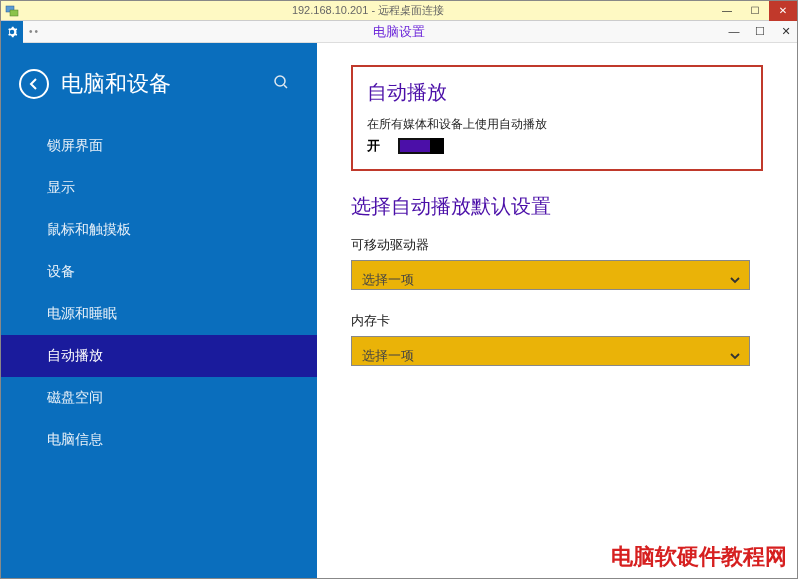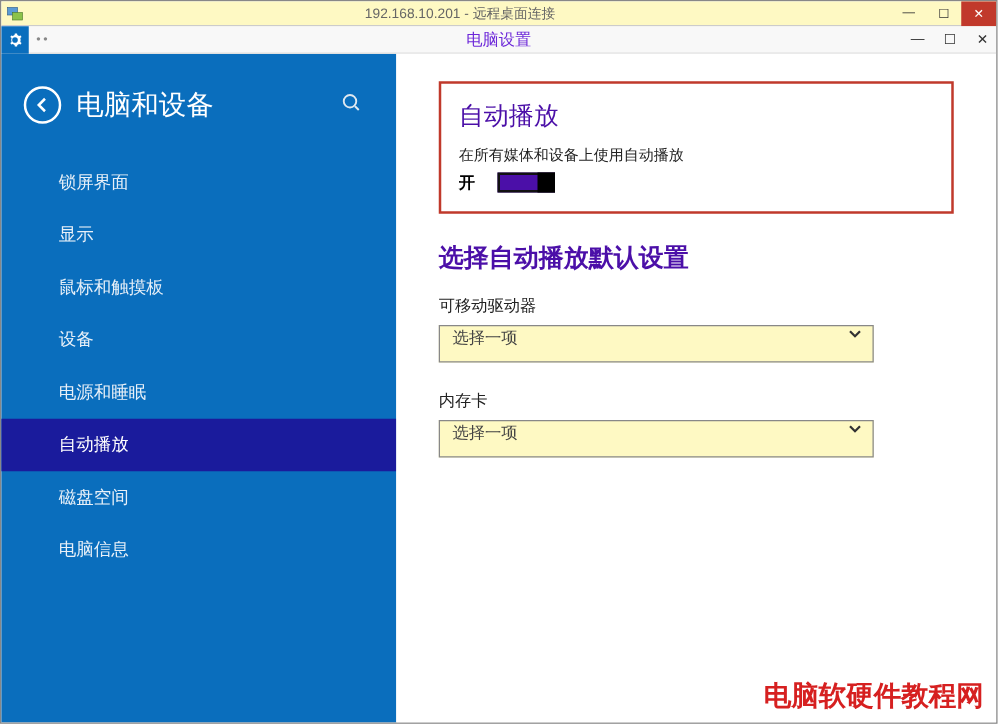--- a/index.html
+++ b/index.html
@@ -197,42 +197,42 @@
       position: absolute;
       right: -2px;
       top: -2px;
       width: 14px;
       height: 16px;
       background: #000;
     }
     .sub-title {
       font-size: 20px;
       color: #4b0fa8;
-      font-weight: 700;
+      font-weight: 400;
       margin-bottom: 16px;
     }
     .field-group {
       margin-bottom: 22px;
     }
     .field-label {
       font-size: 13px;
       color: #222;
       margin-bottom: 6px;
     }
     .select {
-      width: 348px;
+      width: 399px;
       height: 30px;
       border: 1px solid #888;
       display: flex;
-      align-items: flex-start;
+      align-items: flex-end;
       justify-content: space-between;
       padding: 0 8px 0 10px;
       font-size: 13px;
       color: #444;
-      background: #fef9c3;
+      background: #eab308;
     }
     .chevron {
       font-size: 12px;
       color: #333;
     }
     
     
     .watermark {
       position: absolute;
       right: 10px;

